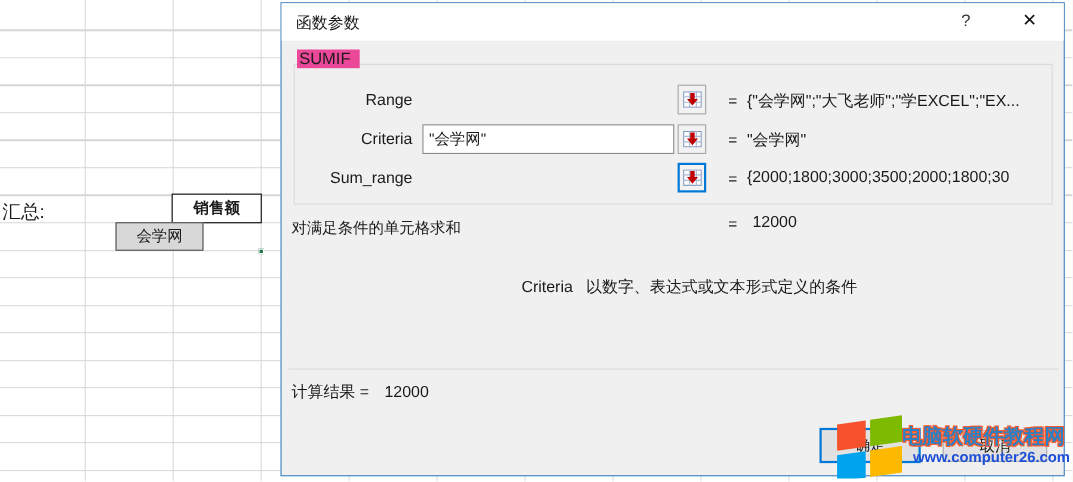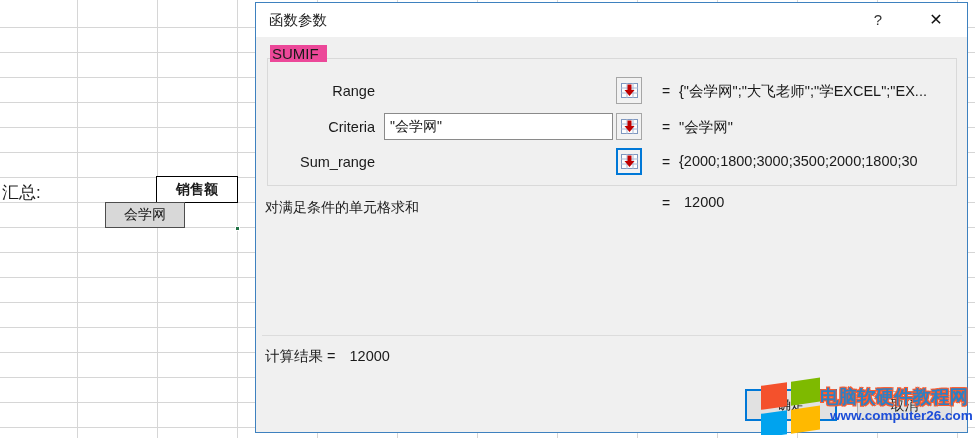--- a/index.html
+++ b/index.html
@@ -154,20 +154,23 @@
         <path d="M10.5 1.5 L10.5 7 L13.5 7 L8.5 13 L3.5 7 L6.5 7 L6.5 1.5 Z" fill="#c00000"></path>
       </svg>
     </div>
     <div class="eq" style="top:151px">=</div>
     <div class="field-result" style="top:150px">{2000;1800;3000;3500;2000;1800;30</div>
 
     <div class="formula-eq">=</div>
     <div class="formula-result">12000</div>
 
     <div class="desc">对满足条件的单元格求和</div>
+    <div class="param-help">
+      <span class="pname">Criteria</span><span>以数字、表达式或文本形式定义的条件</span>
+    </div>
 
     <div class="separator"></div>
     <div class="calc-row">
       <span>计算结果 =</span><span class="val">12000</span>
     </div>
 
 
     <div class="btn ok-btn">确定</div>
     <div class="btn cancel-btn">取消</div>
   </div>

